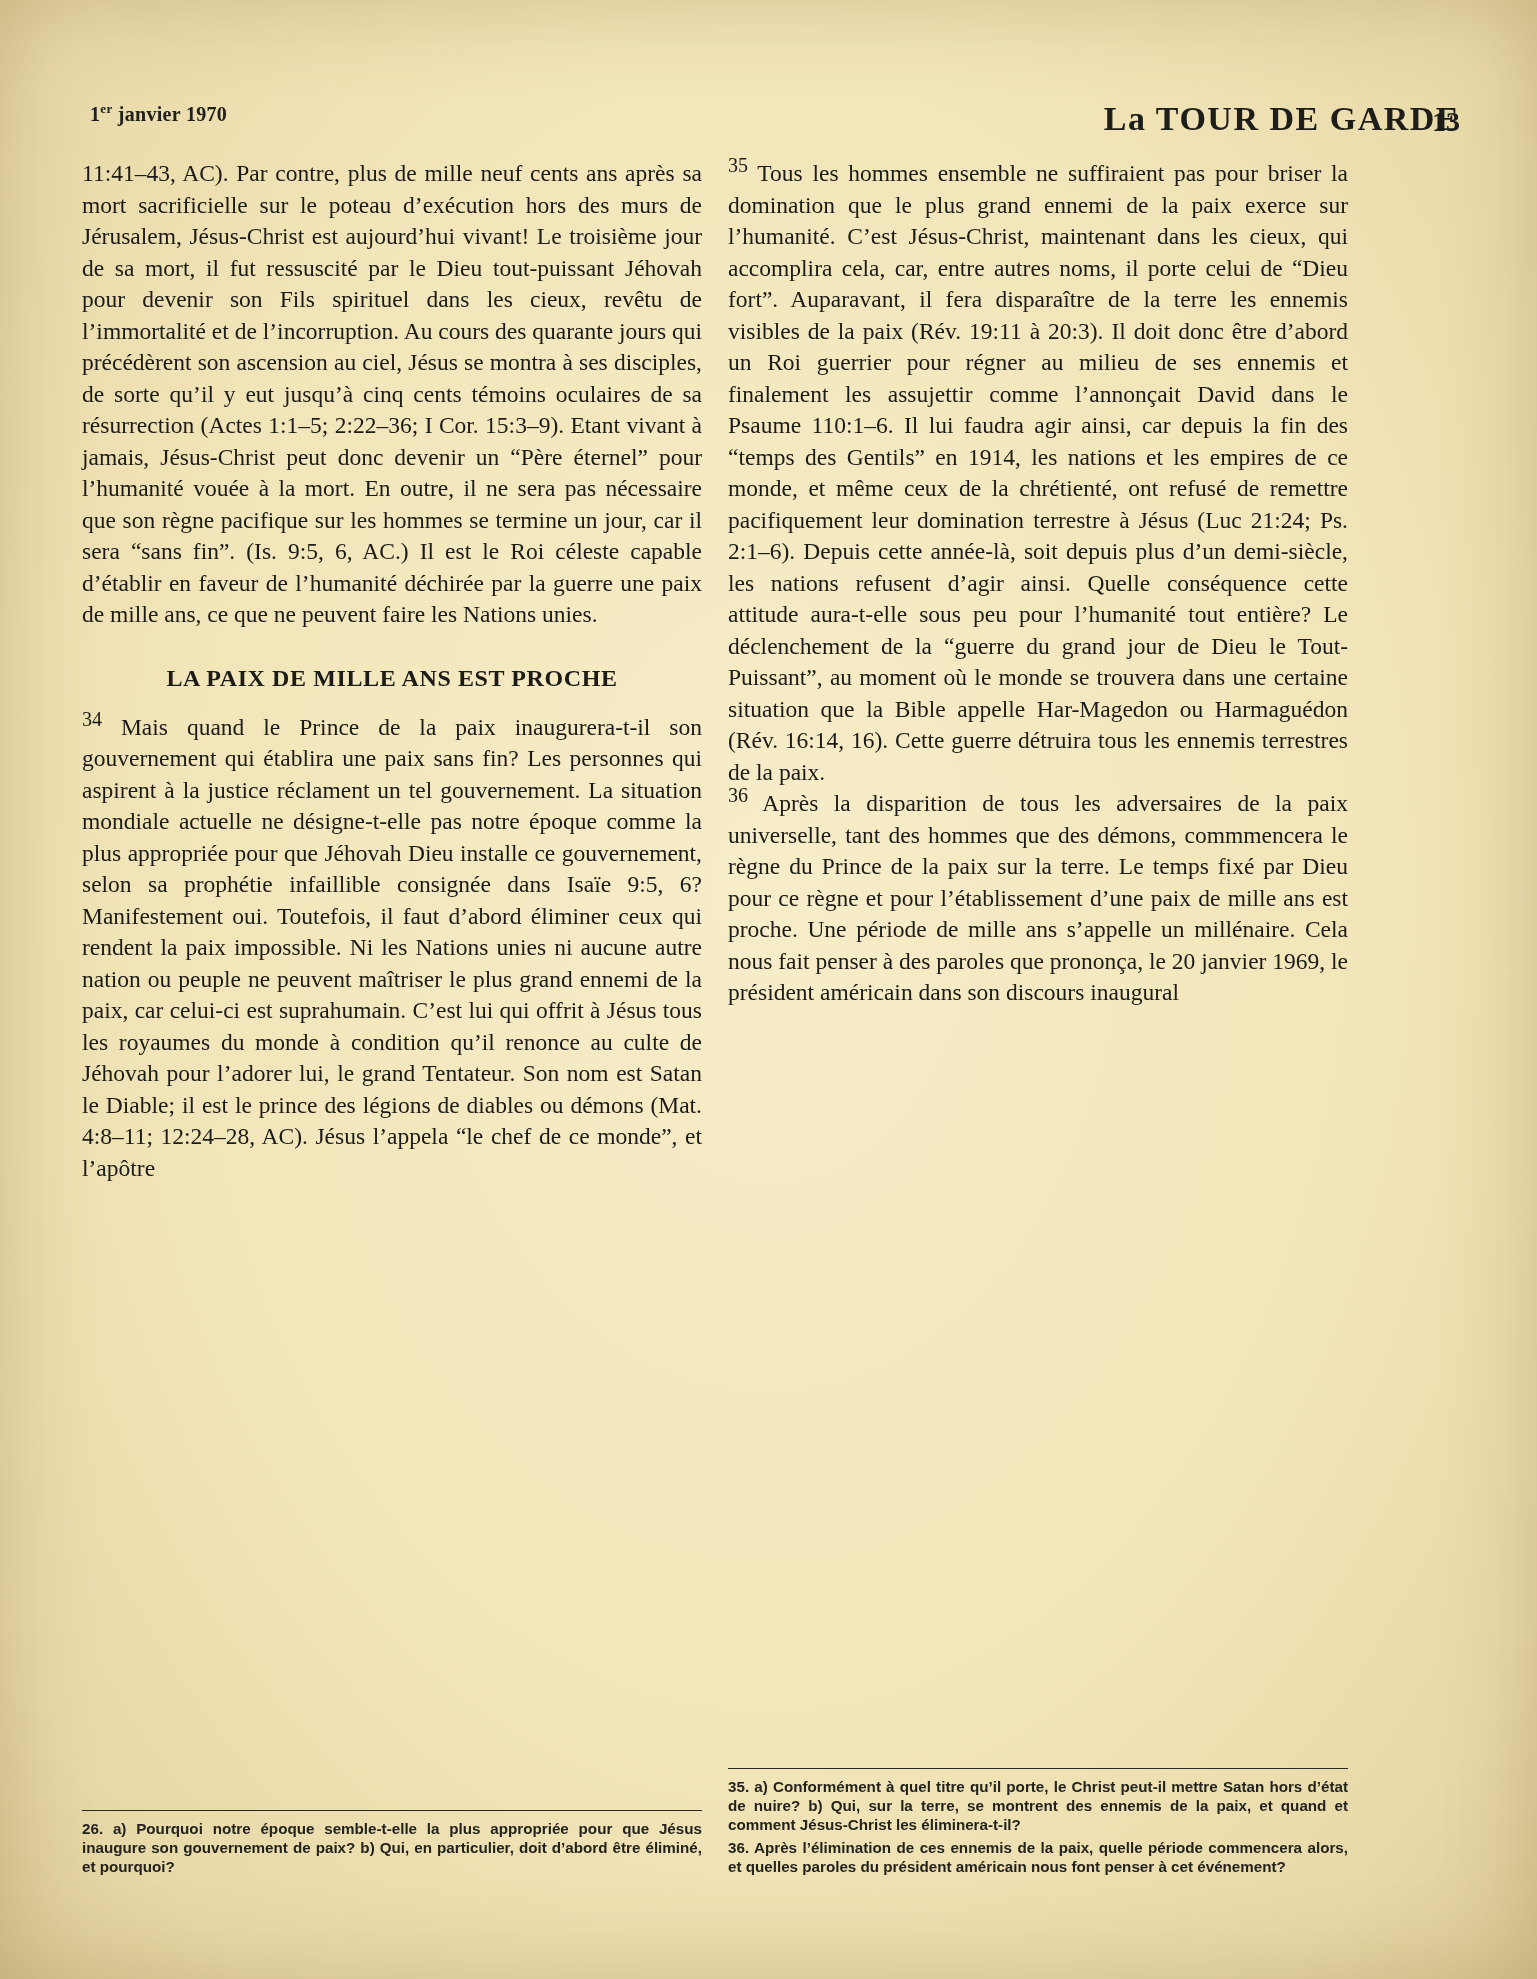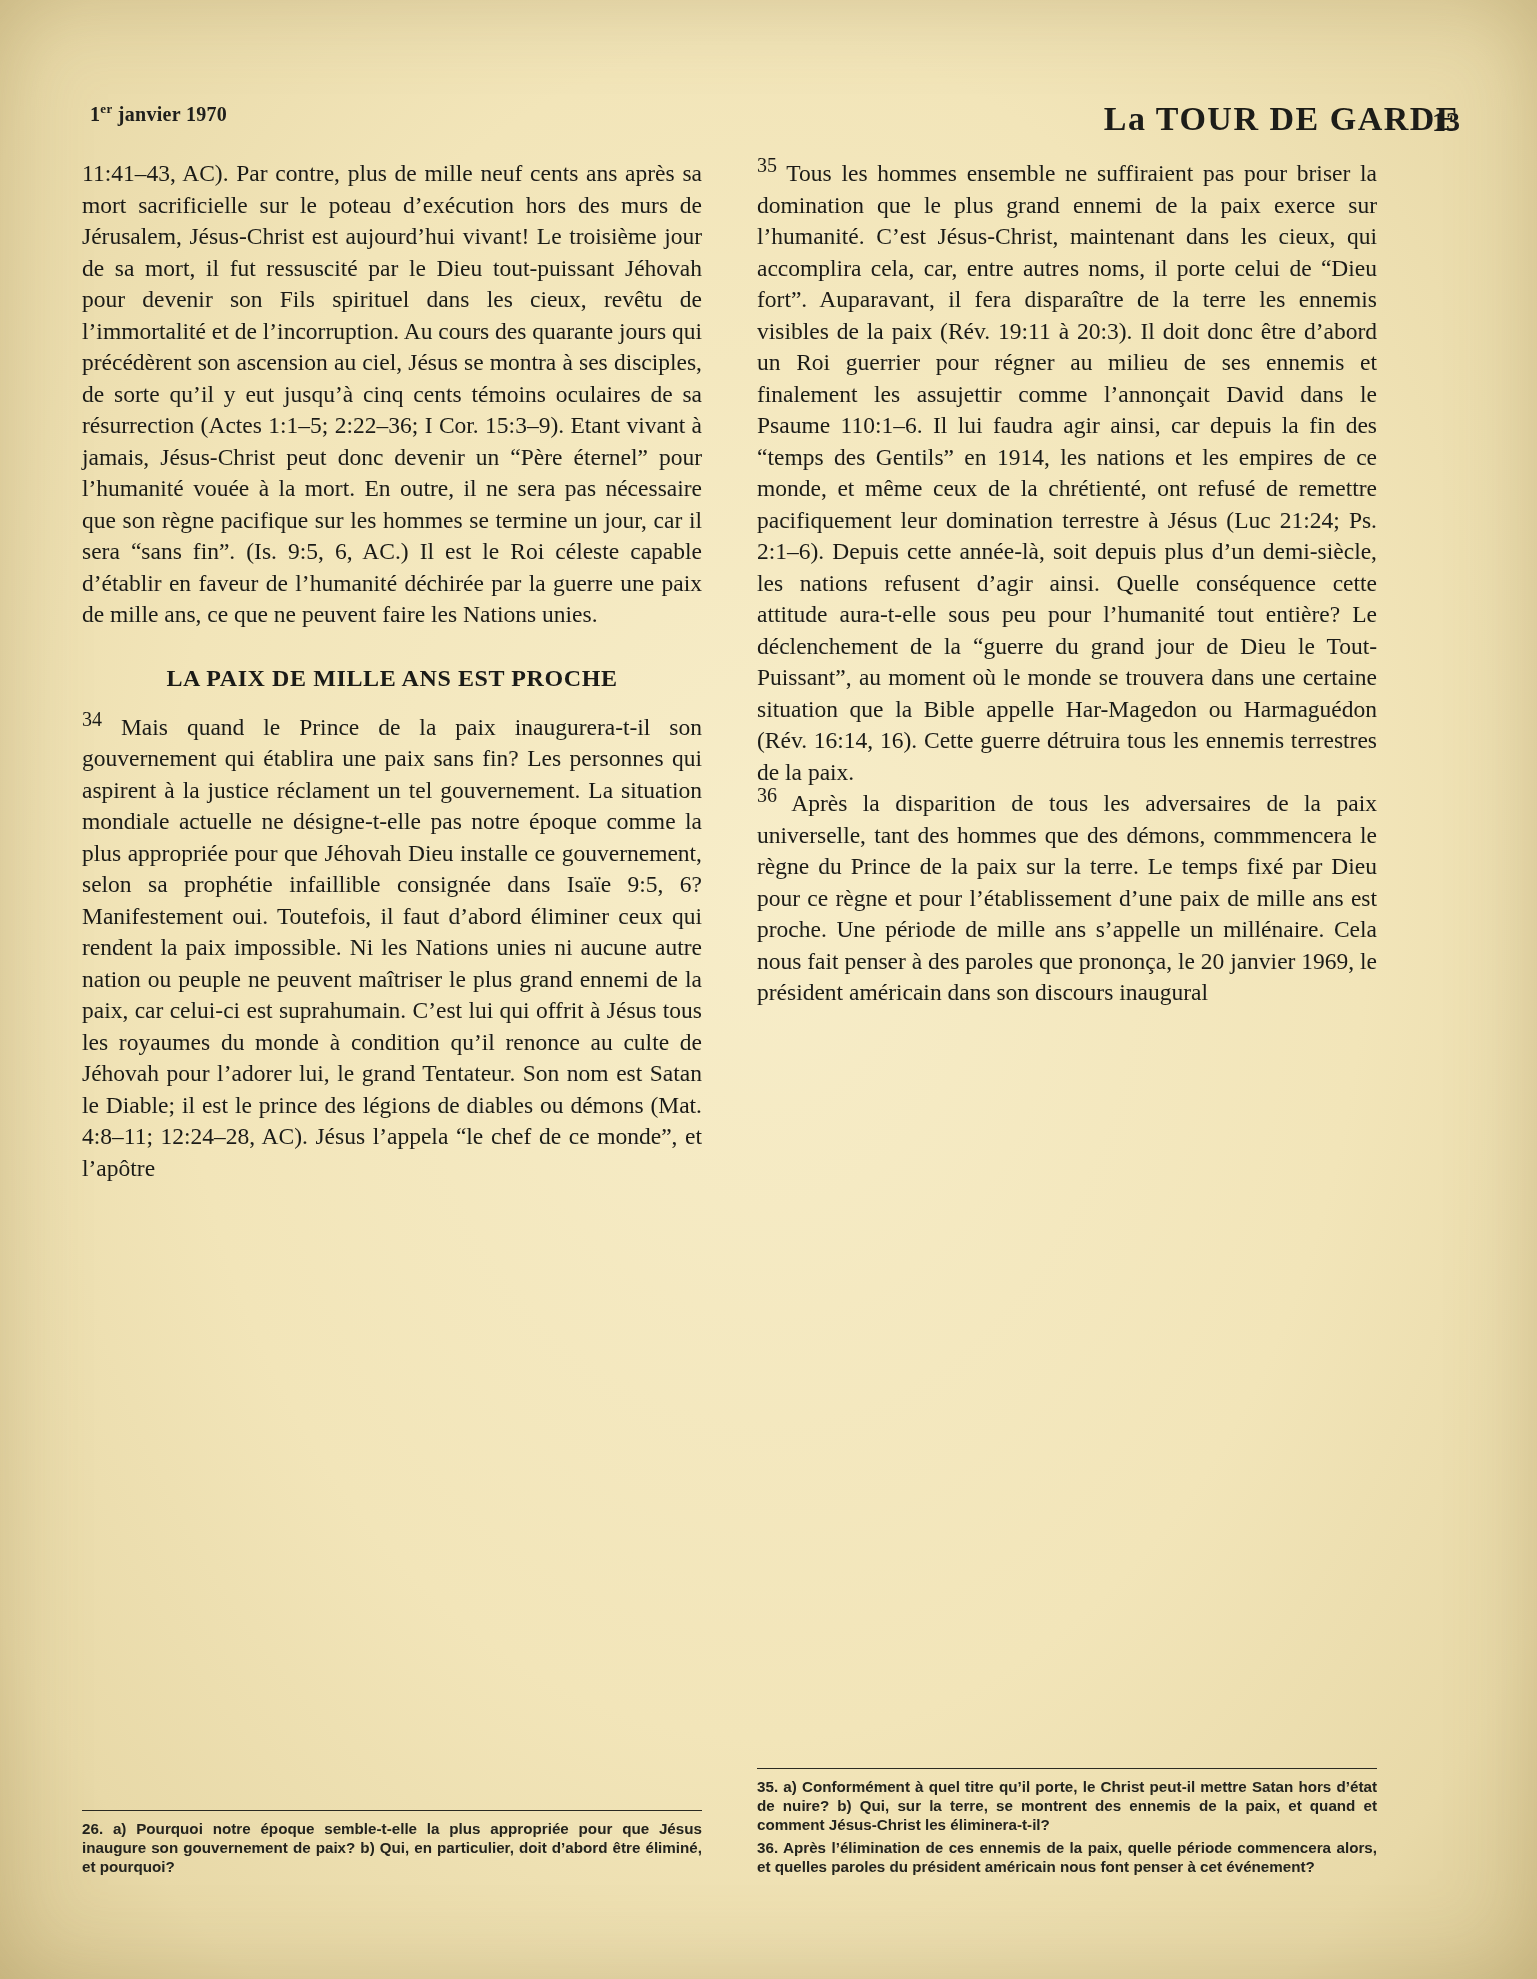--- a/index.html
+++ b/index.html
@@ -80,21 +80,21 @@
     color: #1d1d19;
   }
 
   
   .cols {
     position: absolute;
     left: 22px;
     right: 14px;
     top: 118px;
     display: flex;
-    gap: 55px;
+    gap: 26px;
   }
   .col {
     width: 620px;
     position: relative;
   }
   p.body {
     margin: 0 0 0 0;
     font-size: 23.5px;
     line-height: 31.5px;
     text-align: justify;

